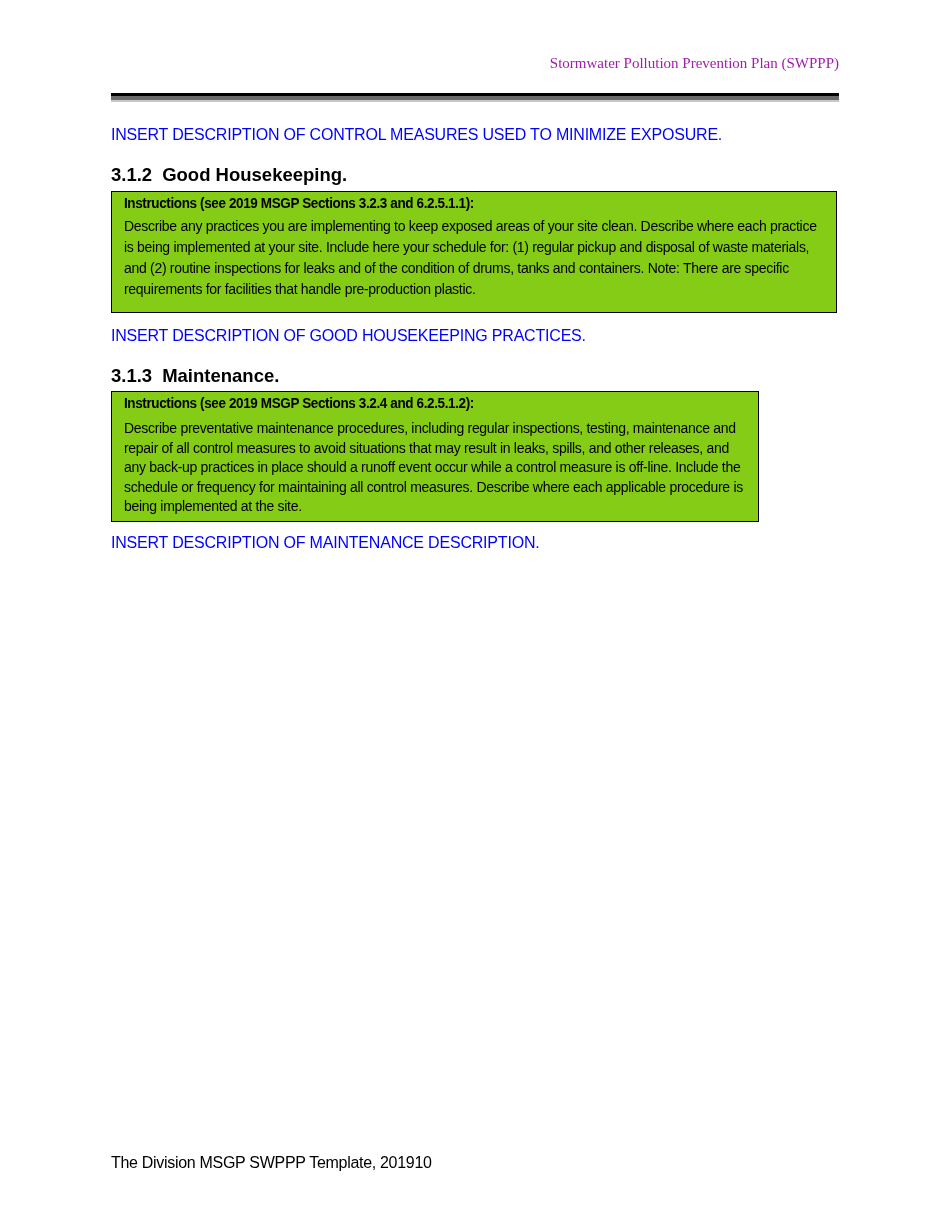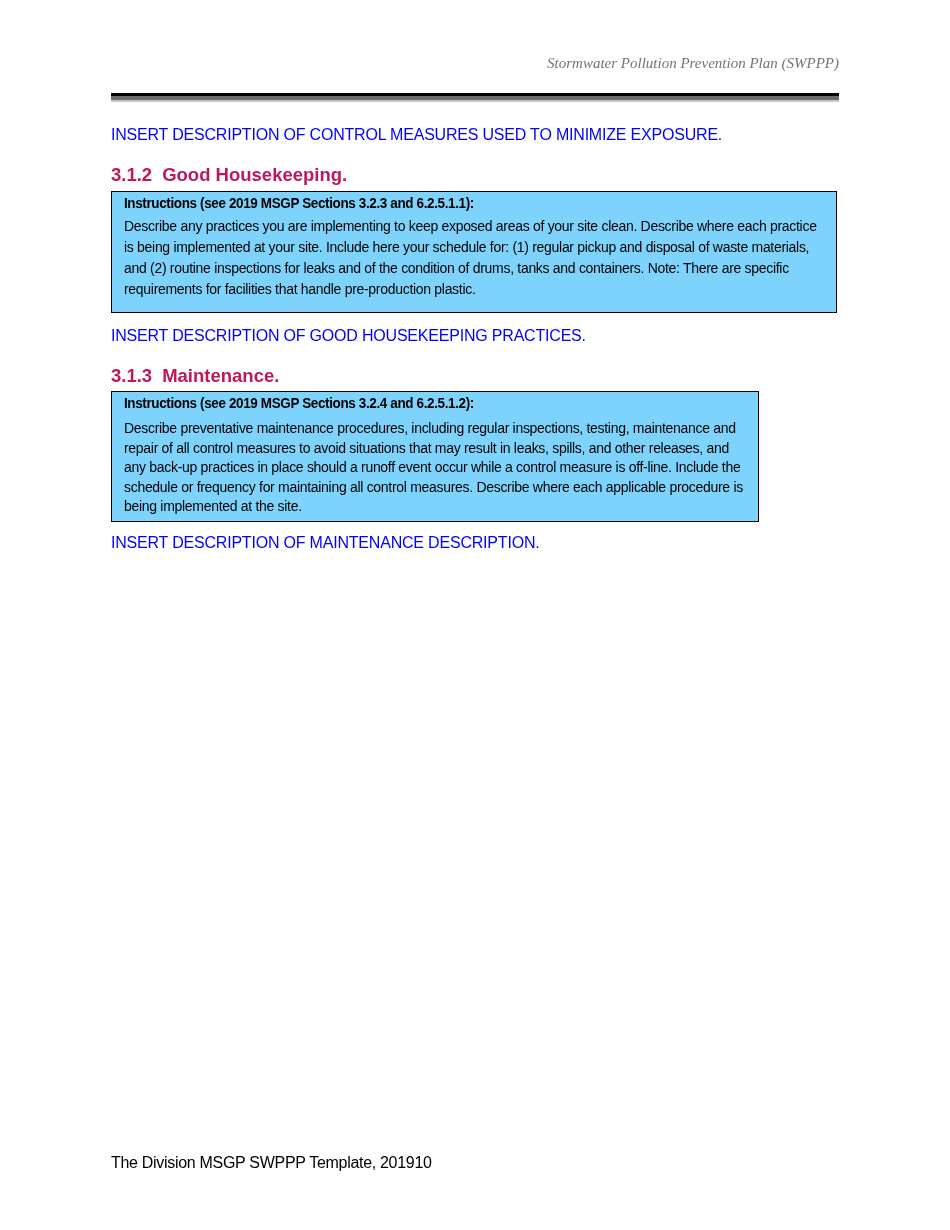--- a/index.html
+++ b/index.html
@@ -18,21 +18,21 @@
     .page-header {
       position: absolute;
       left: 111px;
       top: 54px;
       width: 728px;
       text-align: right;
       font-family: "Liberation Serif", serif;
       font-size: 15px;
       line-height: 18px;
     }
-    .page-header .title-line { color: #737373; font-style: italic; }
+    .page-header .title-line { color: #a21caf; }
     .page-header .facility-line { color: #0000ff; }
     .header-rule {
       position: absolute;
       left: 111px;
       top: 93px;
       width: 728px;
     }
     .header-rule .r1 { height: 3px; background: #000000; }
     .header-rule .r2 { height: 4px; background: #6b6b6b; }
     .header-rule .r3 { height: 2px; background: #c8c8c8; }
@@ -44,28 +44,28 @@
       line-height: 18px;
       color: #0000ff;
       letter-spacing: -0.2px;
     }
     .section-heading {
       position: absolute;
       left: 111px;
       font-size: 18.5px;
       font-weight: bold;
       line-height: 22px;
-      color: #be185d;
+      color: #000000;
     }
     .section-heading .num { margin-right: 10px; }
 
     .instr-box {
       position: absolute;
       left: 111px;
-      background: #7dd3fc;
+      background: #84cc16;
       border: 1.5px solid #000000;
       box-sizing: border-box;
       padding: 2px 12px 0 12px;
     }
     .instr-box .instr-title {
       font-size: 14.5px;
       font-weight: bold;
       line-height: 18px;
       letter-spacing: -0.4px;
       transform: scaleX(0.93);

